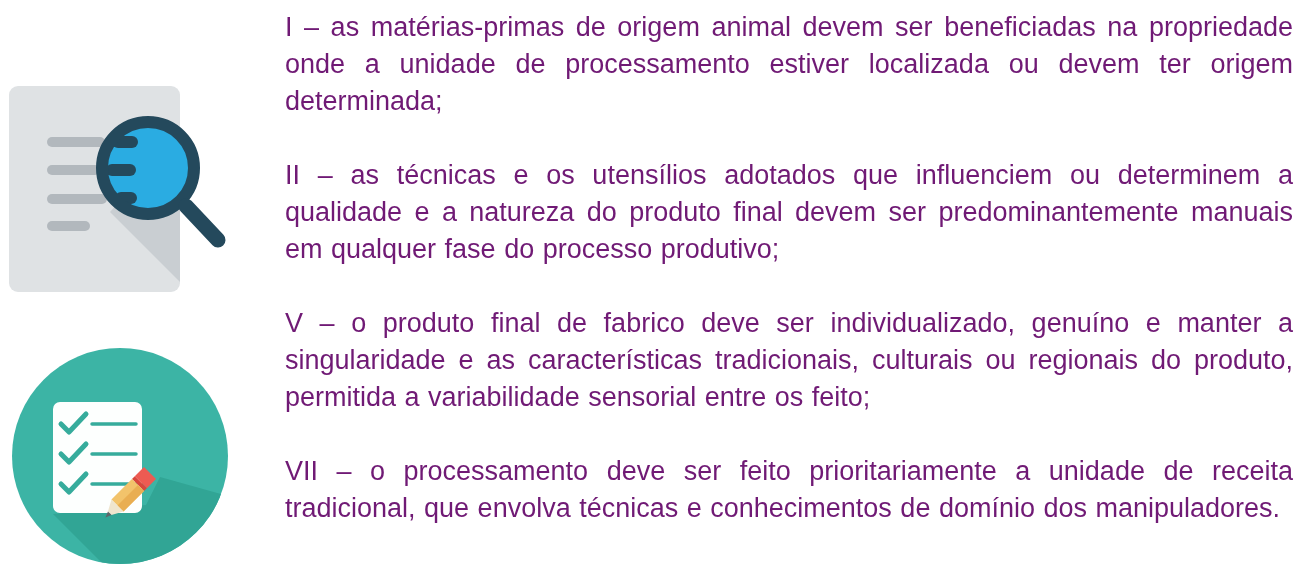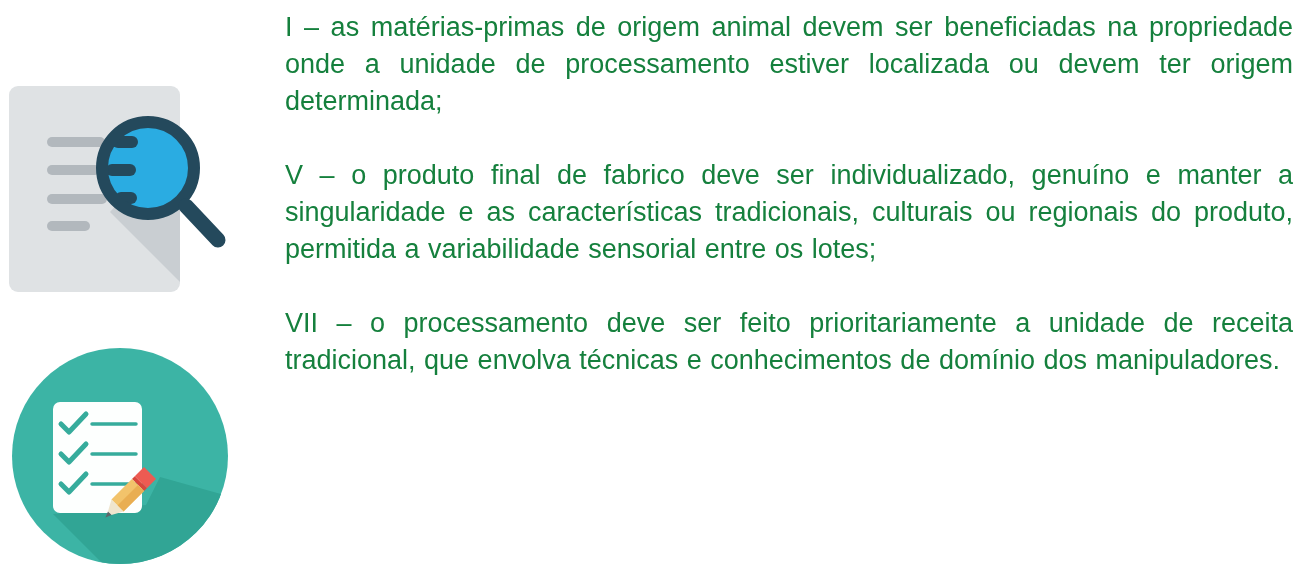--- a/index.html
+++ b/index.html
@@ -19,21 +19,21 @@
   .text-col {
     position: absolute;
     left: 285px;
     top: 9px;
     width: 1008px;
   }
   .text-col p {
     margin: 0 0 37px 0;
     font-size: 27px;
     line-height: 37px;
-    color: #15803d;
+    color: #701a75;
     text-align: justify;
     text-align-last: left;
     word-spacing: 1px;
   }
 </style>
 </head>
 <body>
 
 <div class="stage">
 
@@ -93,17 +93,18 @@
           <polygon points="-8.5,46 8.5,46 2.5,57 -2.5,57" fill="#efe5ce"></polygon>
           <polygon points="-2.5,57 2.5,57 0,63" fill="#606468"></polygon>
         </g>
       </svg>
     </div>
 
   </div>
 
   <main class="text-col">
     <p>I – as matérias-primas de origem animal devem ser beneficiadas na propriedade onde a unidade de processamento estiver localizada ou devem ter origem determinada;</p>
-    <p>V – o produto final de fabrico deve ser individualizado, genuíno e manter a singularidade e as características tradicionais, culturais ou regionais do produto, permitida a variabilidade sensorial entre os lotes;</p>
+    <p>II – as técnicas e os utensílios adotados que influenciem ou determinem a qualidade e a natureza do produto final devem ser predominantemente manuais em qualquer fase do processo produtivo;</p>
+    <p>V – o produto final de fabrico deve ser individualizado, genuíno e manter a singularidade e as características tradicionais, culturais ou regionais do produto, permitida a variabilidade sensorial entre os feito;</p>
     <p>VII – o processamento deve ser feito prioritariamente a unidade de receita tradicional, que envolva técnicas e conhecimentos de domínio dos manipuladores.</p>
   </main>
 
 </div>
 
 </body></html>

